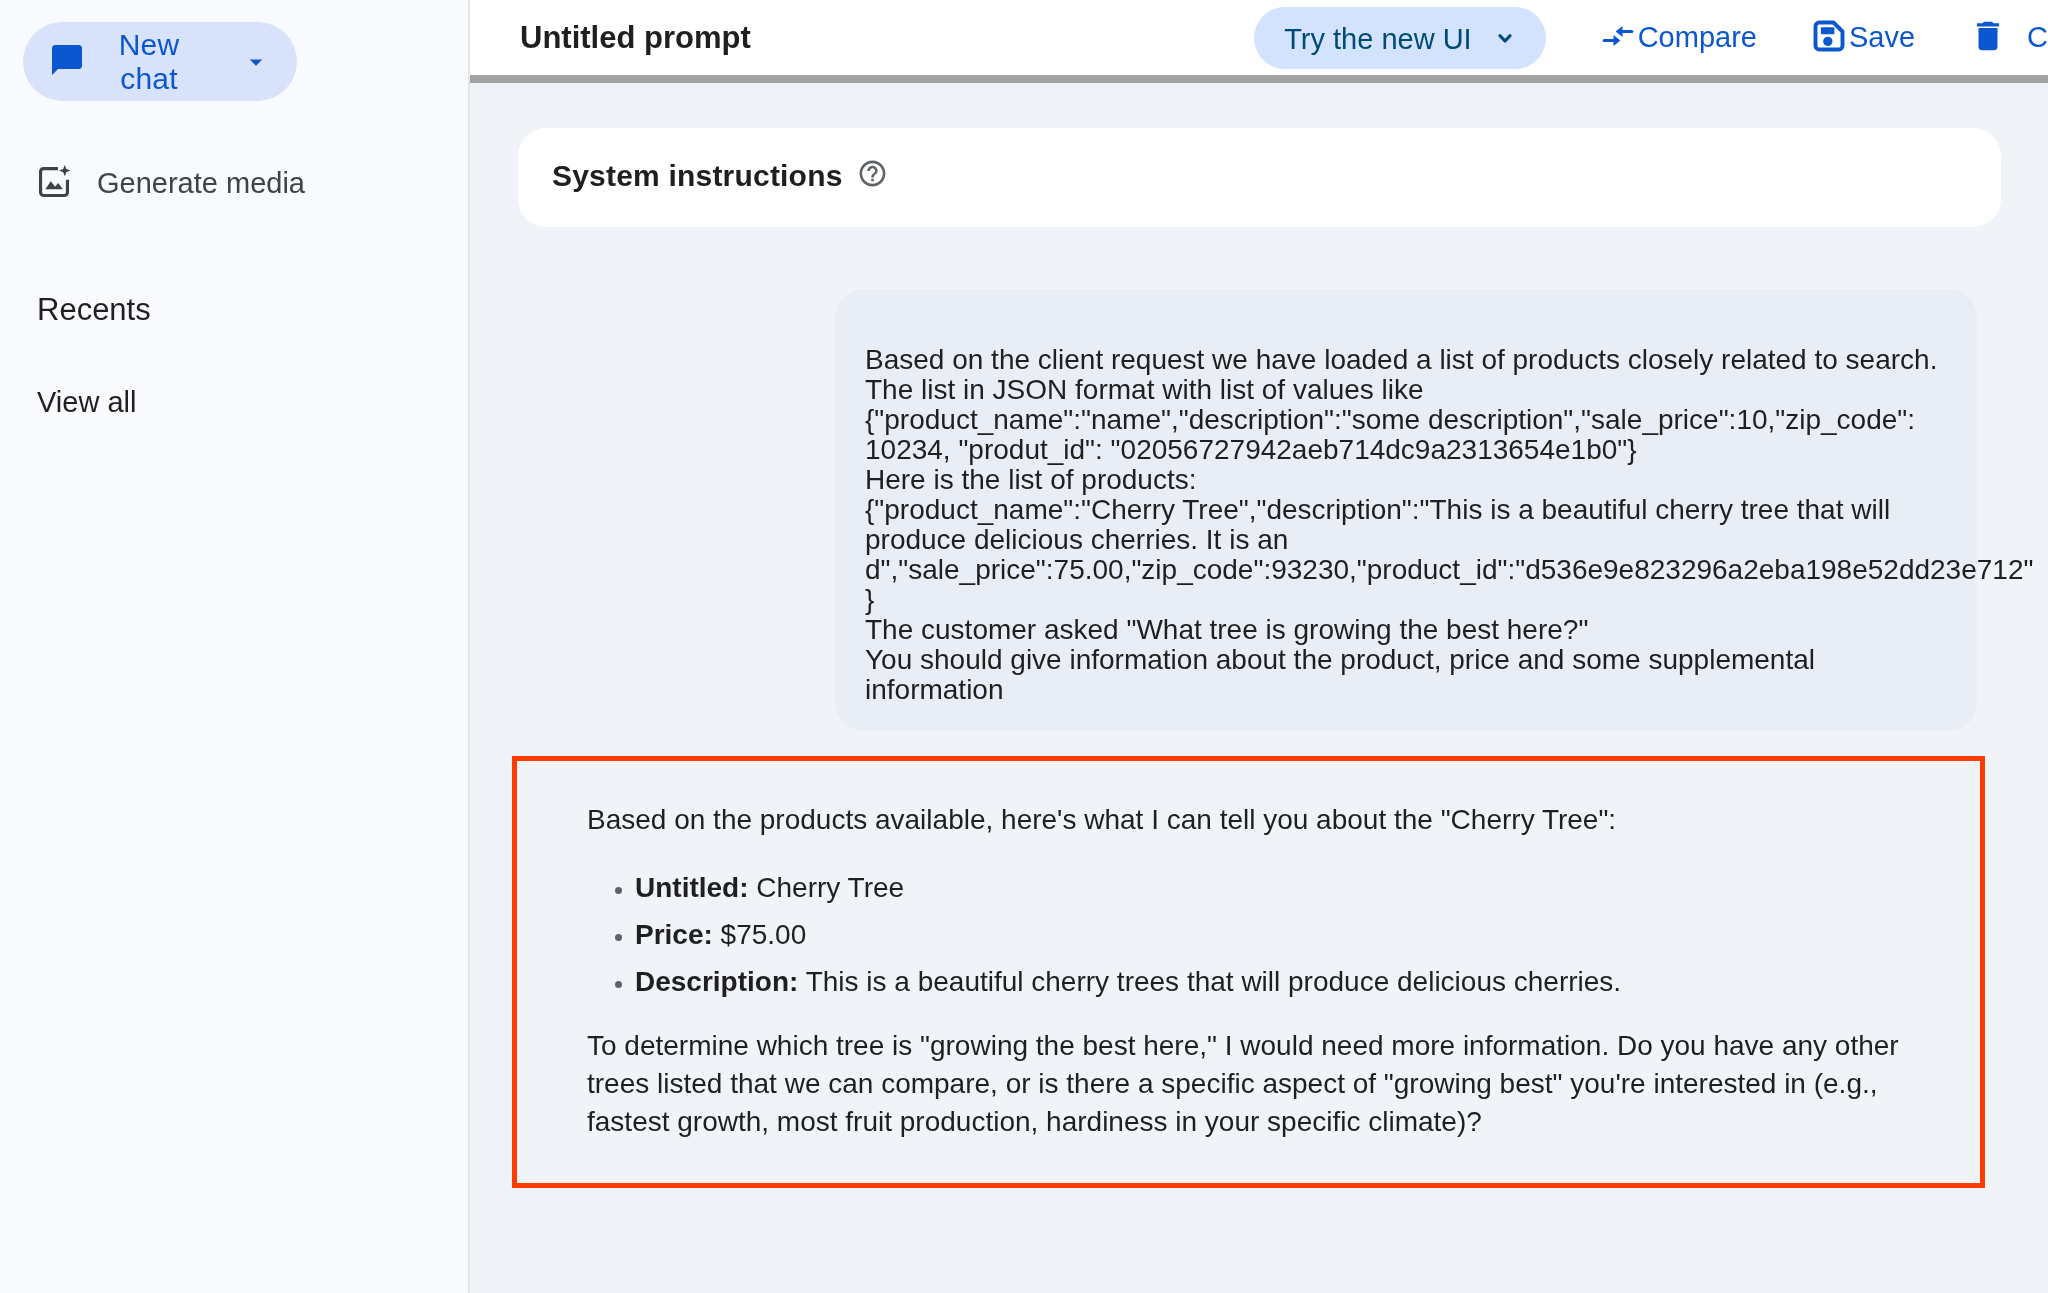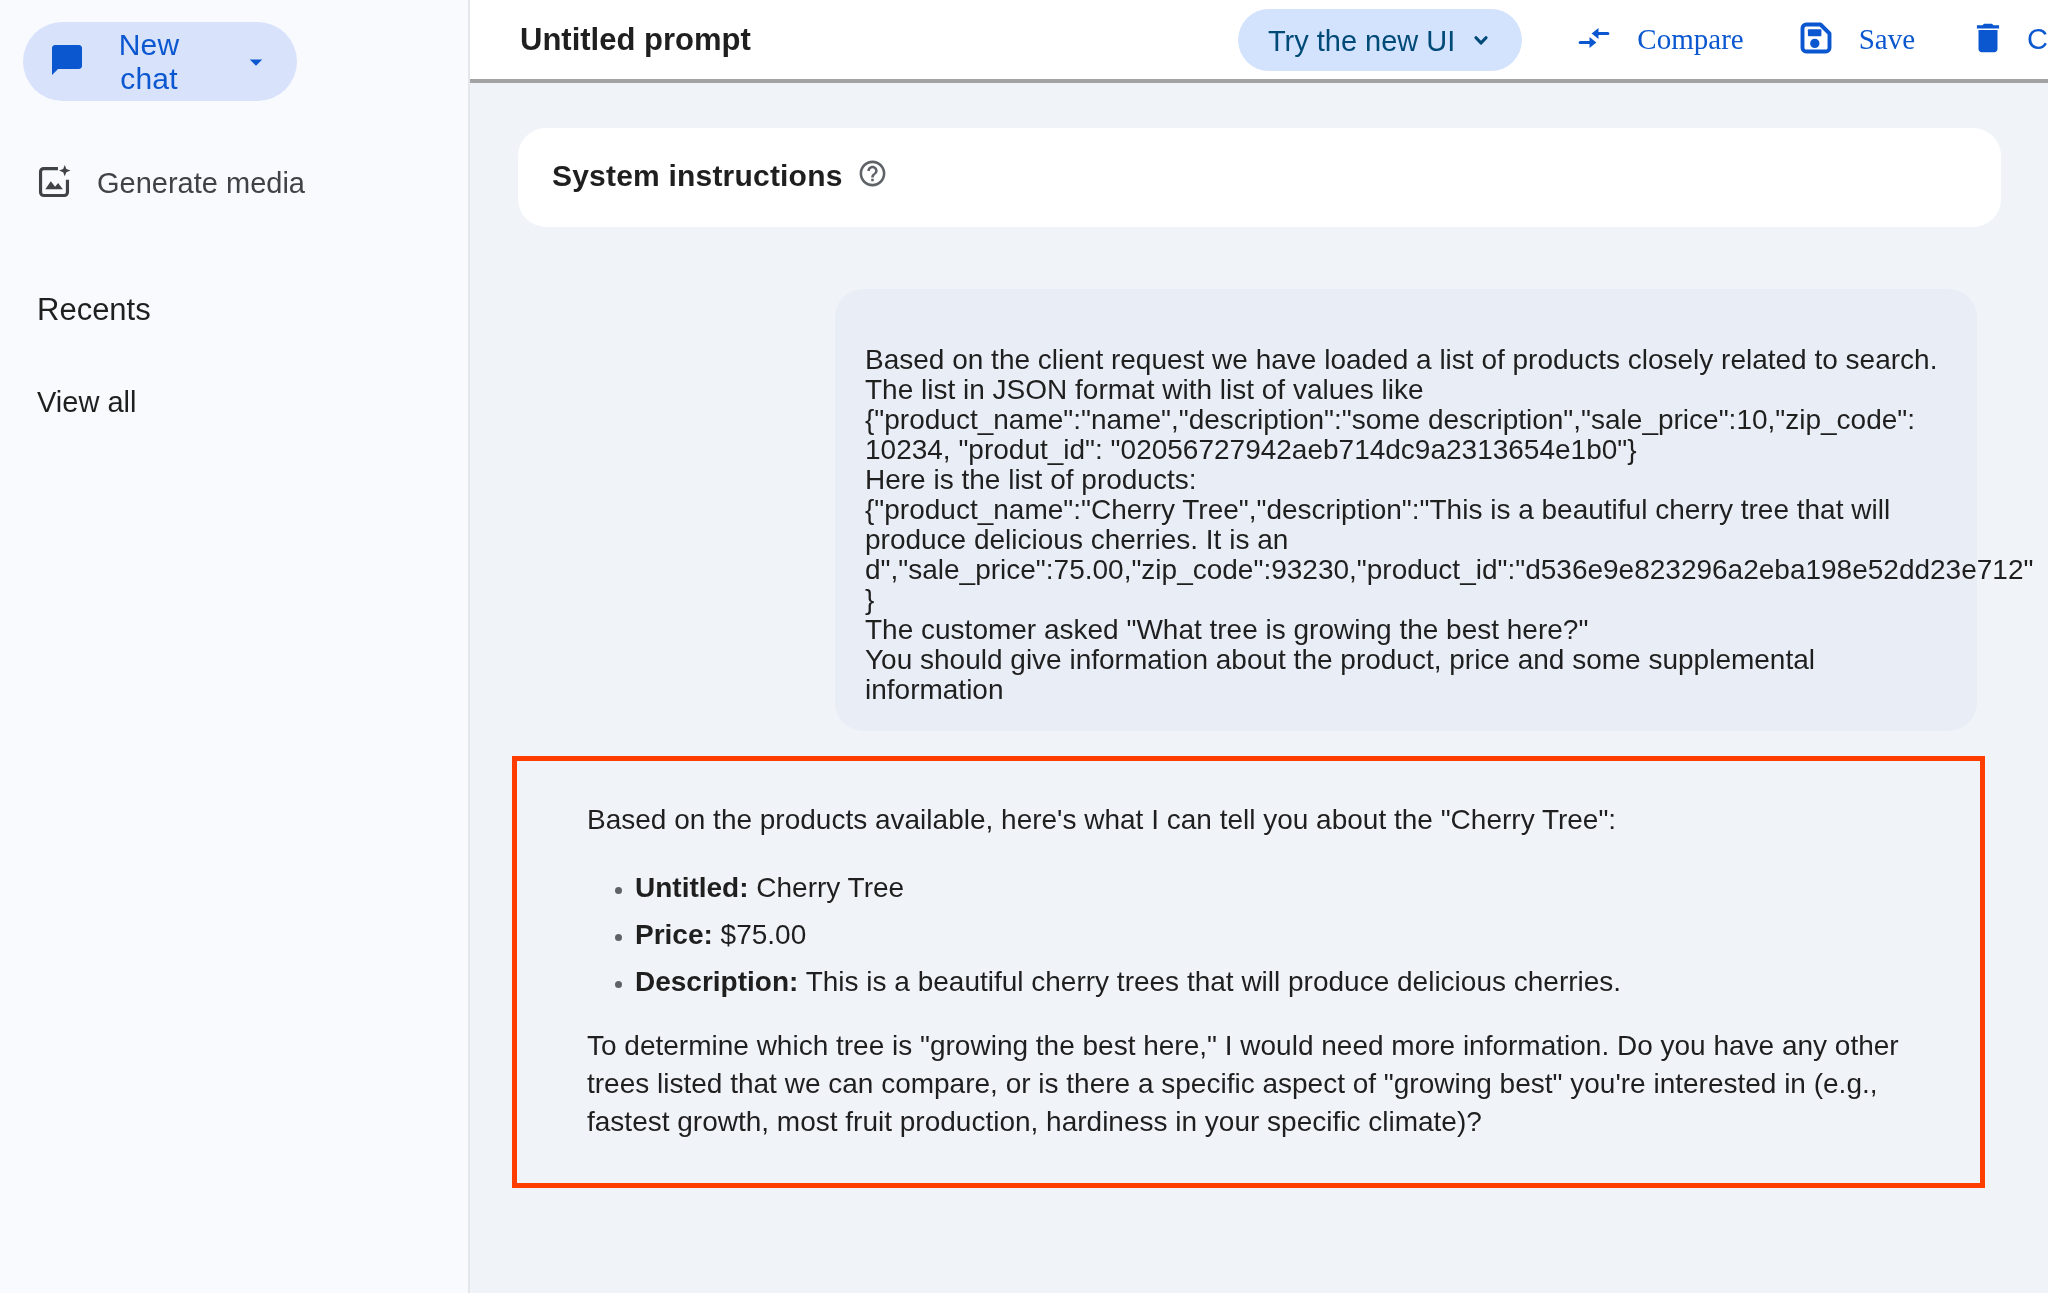--- a/index.html
+++ b/index.html
@@ -28,36 +28,36 @@
     margin:62px 0 0 35px; cursor:pointer; background:none; border:none;
     font-family:inherit;
   }
   .side-row .label { font-size:29px; color:#3f4346; }
   .recents-heading { margin:88px 0 0 37px; font-size:31px; color:#1f1f1f; }
   .view-all { margin:58px 0 0 37px; font-size:29px; font-weight:500; color:#1f1f1f;
     background:none; border:none; cursor:pointer; font-family:inherit; }
   
   .main { flex:1; display:flex; flex-direction:column; min-width:0; }
   .topbar {
-    height:83px; background:#ffffff; border-bottom:4px solid #a3a3a3;
+    height:83px; background:#ffffff; border-bottom:8px solid #a3a3a3;
     display:flex; align-items:center; padding-left:50px; flex:0 0 auto;
     overflow:hidden; white-space:nowrap;
   }
   .prompt-title { font-size:31px; color:#1f1f1f; }
   .topbar-right { margin-left:auto; display:flex; align-items:center; gap:54px; }
   .pill-btn {
     height:62px; border-radius:31px; background:#d3e3fd; border:none; cursor:pointer;
-    display:flex; align-items:center; gap:11px; padding:4px 26px 0 30px;
+    display:flex; align-items:center; gap:18px; padding:4px 26px 0 30px;
     font-family:inherit;
     text-align:right;
   }
   .pill-btn .label { font-size:29px; font-weight:500; color:#004a77; }
   .text-btn {
-    display:flex; align-items:center; gap:25px; background:none; border:none;
-    cursor:pointer; font-family:Liberation Serif, serif;
+    display:flex; align-items:center; gap:2px; background:none; border:none;
+    cursor:pointer; font-family:Liberation Sans, sans-serif;
   }
   .text-btn .label { font-size:29px; font-weight:500; color:#0b57d0; }
   .icon-btn { background:none; border:none; cursor:pointer; display:flex; }
   .clear-partial { font-size:29px; font-weight:500; color:#0b57d0; margin-left:-34px; }
   
   .content { flex:1; background:#f0f4f9; padding-top:45px; overflow:hidden; }
   .sys-card {
     margin-left:48px; width:1483px; background:#ffffff; border-radius:28px;
     padding:30px 50px 34px 34px; cursor:text;
   }

